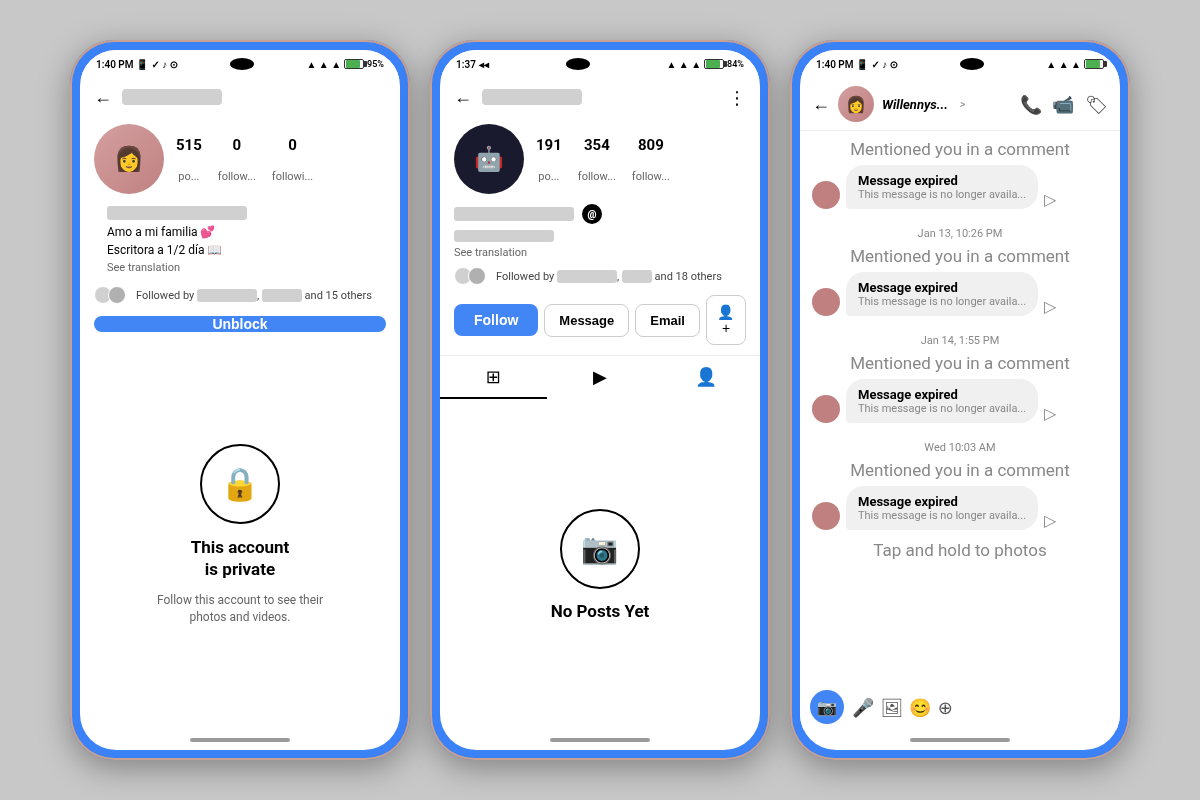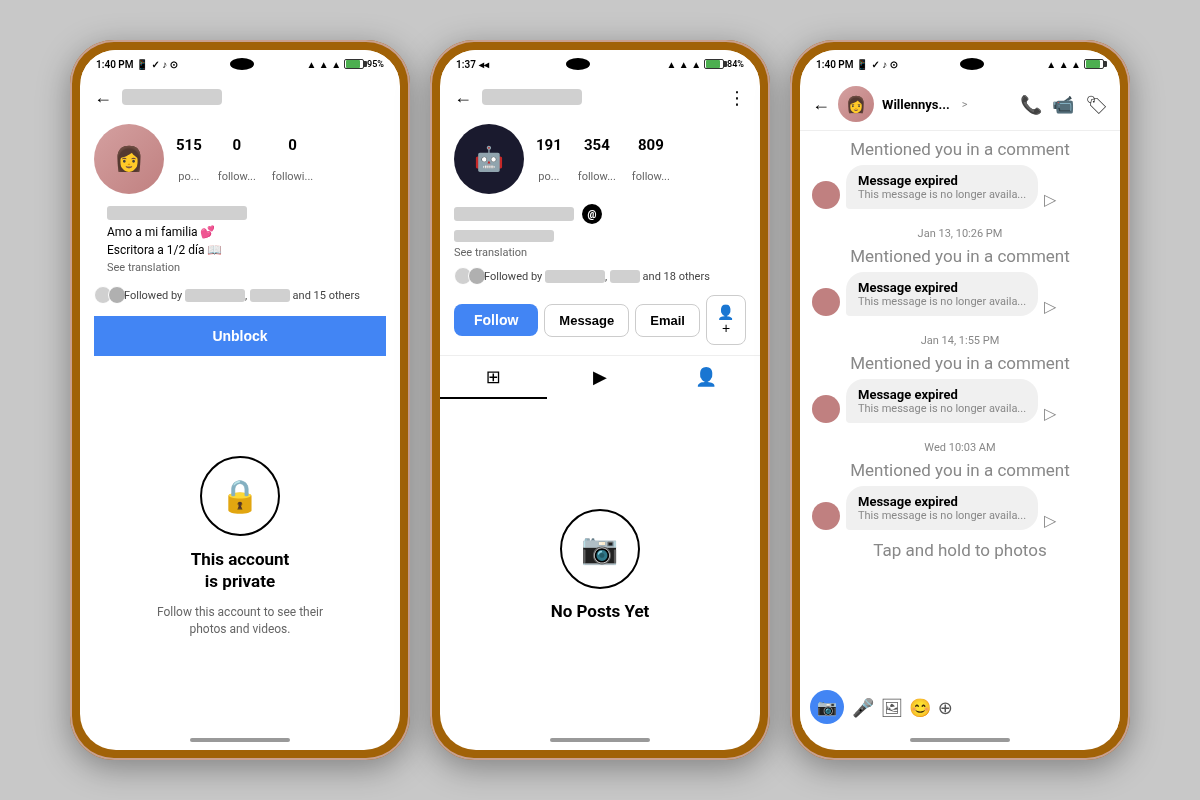--- a/index.html
+++ b/index.html
@@ -11,21 +11,21 @@
       align-items: center;
       justify-content: center;
       gap: 20px;
       font-family: -apple-system, BlinkMacSystemFont, 'Segoe UI', Roboto, sans-serif;
     }
 
     
     .phone {
       width: 340px;
       height: 720px;
-      background: #a16207;
+      background: #3b82f6;
       border-radius: 44px;
       padding: 10px;
       box-shadow: 0 8px 32px rgba(0,0,0,0.35), inset 0 0 0 2px #c8a090;
       position: relative;
     }
     .phone-screen {
       width: 100%;
       height: 100%;
       background: #fff;
       border-radius: 36px;
@@ -117,21 +117,21 @@
       font-size: 12px;
     }
     .bio-line { line-height: 1.5; }
     .see-translation {
       color: #666; font-size: 11px; margin-top: 2px;
     }
     .followed-by-section {
       padding: 4px 14px;
       display: flex;
       align-items: center;
-      gap: 2px;
+      gap: 14px;
       font-size: 11px;
       color: #444;
     }
     .followed-avatars {
       display: flex;
     }
     .tiny-avatar {
       width: 18px; height: 18px; border-radius: 50%;
       background: #d0d0d0; border: 1px solid #fff;
       margin-right: -4px;
@@ -139,22 +139,22 @@
     .blur-text {
       display: inline-block;
       background: #d0d0d0;
       border-radius: 3px;
       color: transparent;
       font-size: 11px;
     }
 
     .action-btn {
       margin: 8px 14px;
-      padding: 12px;
-      border-radius: 0;
+      padding: 0;
+      border-radius: 12px;
       text-align: center;
       font-weight: 600;
       font-size: 14px;
       cursor: pointer;
       border: none;
     }
     .btn-blue { background: #4285f4; color: #fff; }
 
     .private-section {
       display: flex;
@@ -516,21 +516,21 @@
           </div>
       </div>
     </div>
 
     <div class="messenger-header">
       <span class="back-arrow">←</span>
       <div class="msg-avatar">
         <div style="width:100%;height:100%;background:linear-gradient(135deg,#d4a0a0,#c08080);display:flex;align-items:center;justify-content:center;font-size:16px;">👩</div>
       </div>
       <div>
-        <div style="display:flex;align-items:center;gap:12px;">
+        <div style="display:flex;align-items:center;gap:12px;font-style:italic;">
           <span class="msg-name">Willennys...</span>
           <span style="font-size:11px;color:#888;">&gt;</span>
         </div>
       </div>
       <div class="msg-actions" style="margin-left:auto;">
         <span class="msg-action-icon">📞</span>
         <span class="msg-action-icon">📹</span>
         <span class="msg-action-icon">🏷</span>
       </div>
     </div>

